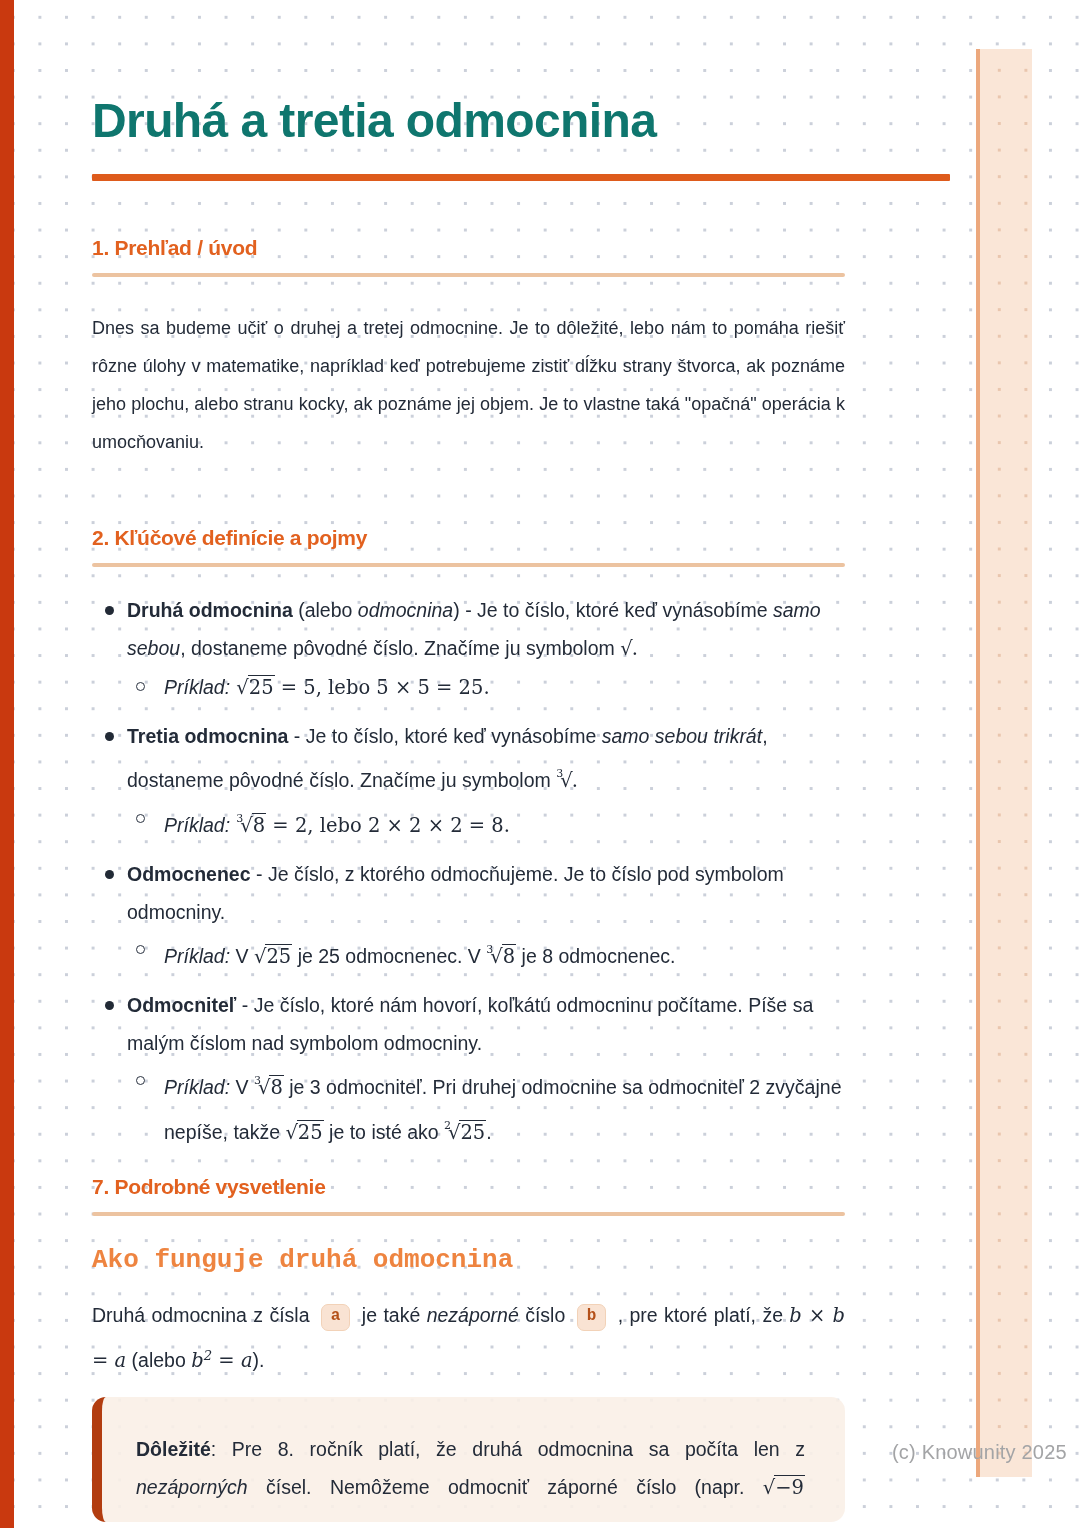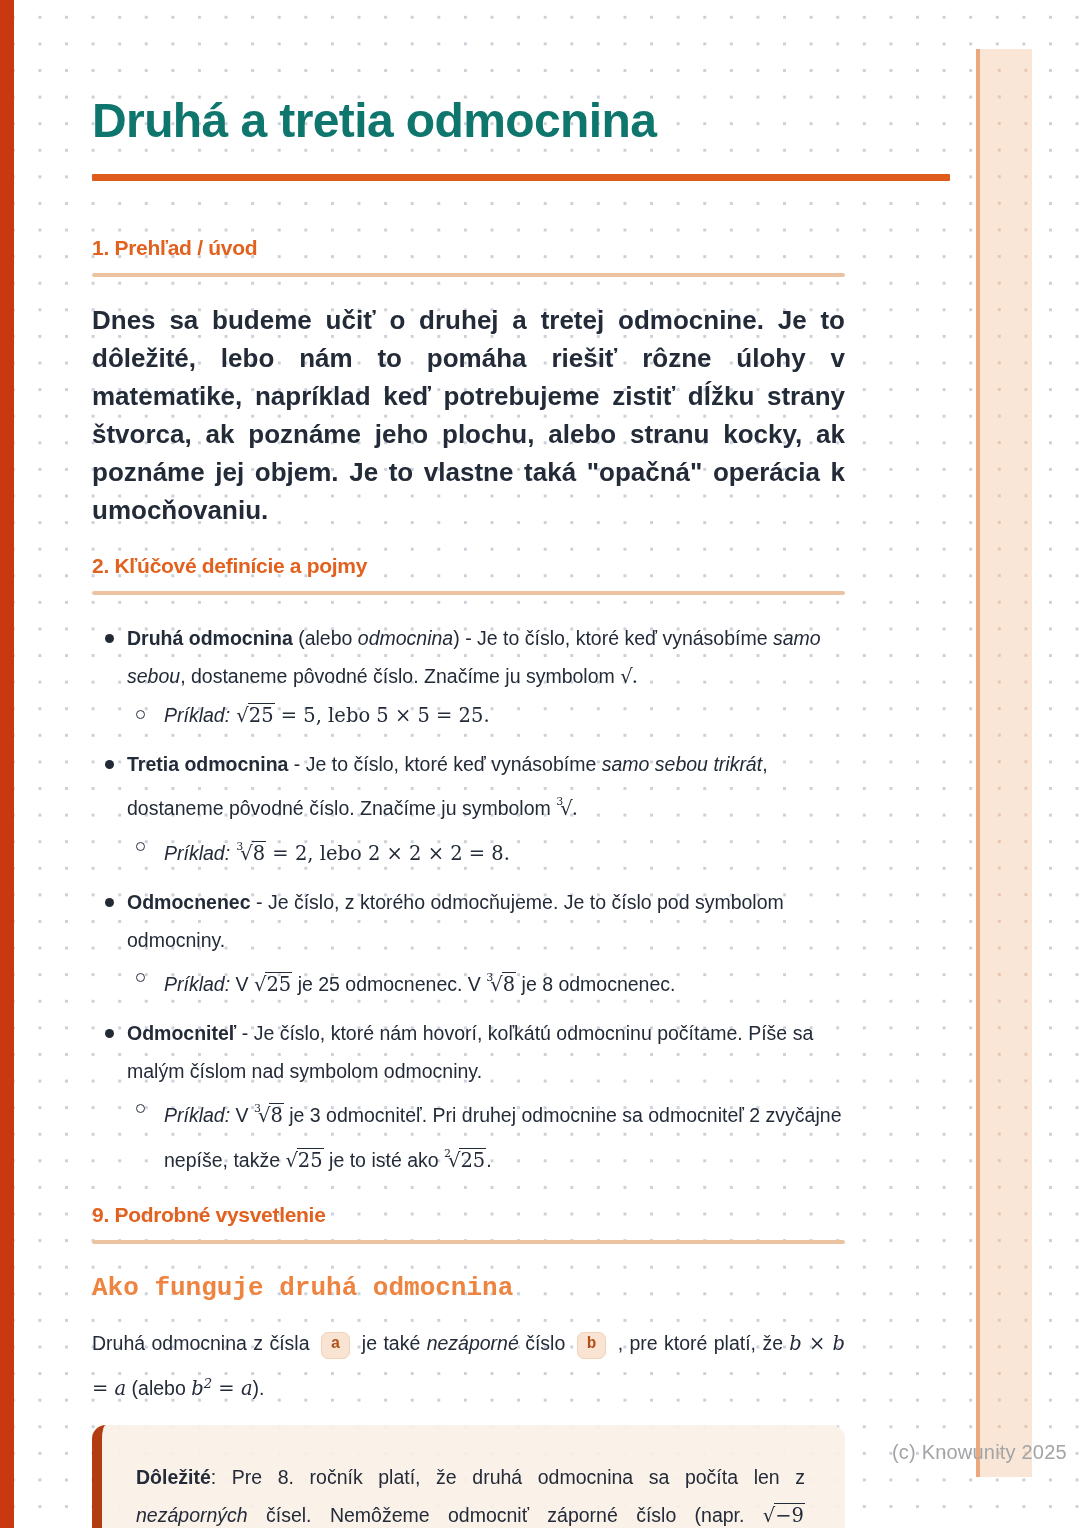--- a/index.html
+++ b/index.html
@@ -38,26 +38,26 @@
   }
   h1.page-title{
     margin:94px 0 0;font-size:48px;line-height:1.12;font-weight:800;
     letter-spacing:-0.6px;color:#0f766e;
   }
   .title-rule{width:858px;height:7px;background:#DE5B1C;margin-top:26px;border-radius:1px;}
   h2.sec{
     margin:54px 0 0;font-size:21px;line-height:1.2;font-weight:700;
     letter-spacing:-0.3px;color:#E2611F;
   }
-  h2.sec.s2{margin-top:24px;}
+  h2.sec.s2{margin-top:64px;}
   h2.sec.s3{margin-top:22px;}
   .soft-rule{width:753px;height:4px;background:#ECC3A0;margin-top:13px;border-radius:2px;}
   p.body-par{
-    margin:24px 0 0;font-size:26px;line-height:38px;
-    text-align:justify;color:#232B38;font-weight:bold;
+    margin:32px 0 0;font-size:18px;line-height:38px;
+    text-align:justify;color:#232B38;
   }
   
   ul.defs{list-style:none;margin:24px 0 8px;padding:0;}
   li.def-item{position:relative;padding-left:35px;margin:0 0 10px;font-size:19.5px;line-height:38px;}
   li.def-item::before{
     content:"";position:absolute;left:13px;top:15px;width:9px;height:9px;
     border-radius:50%;background:#222A36;
   }
   .def-body{}
   .example{position:relative;margin-left:37px;line-height:38px;}
@@ -129,21 +129,21 @@
       <li class="def-item">
         <div class="def-body"><span class="sg-b">Odmocnenec</span><span> - Je číslo, z ktorého odmocňujeme. Je to číslo pod symbolom odmocniny.</span></div>
         <div class="example"><span class="sg-i">Príklad:</span><span> V </span><span class="rt"><span class="rsym">√</span><span class="rad">25</span></span><span> je 25 odmocnenec. V </span><span class="rt"><sup class="ridx">3</sup><span class="rsym">√</span><span class="rad">8</span></span><span> je 8 odmocnenec.</span></div>
       </li>
       <li class="def-item">
         <div class="def-body"><span class="sg-b">Odmocniteľ</span><span> - Je číslo, ktoré nám hovorí, koľkátú odmocninu počítame. Píše sa malým číslom nad symbolom odmocniny.</span></div>
         <div class="example"><span class="sg-i">Príklad:</span><span> V </span><span class="rt"><sup class="ridx">3</sup><span class="rsym">√</span><span class="rad">8</span></span><span> je 3 odmocniteľ. Pri druhej odmocnine sa odmocniteľ 2 zvyčajne nepíše, takže </span><span class="rt"><span class="rsym">√</span><span class="rad">25</span></span><span> je to isté ako </span><span class="rt"><sup class="ridx">2</sup><span class="rsym">√</span><span class="rad">25</span></span><span>.</span></div>
       </li>
     </ul>
 
-  <h2 class="sec s3">9. Podrobné vysvetlenie</h2>
+  <h2 class="sec s3">7. Podrobné vysvetlenie</h2>
   <div class="soft-rule"></div>
   <h3 class="subsec">Ako funguje druhá odmocnina</h3>
   <p class="how-par"><span>Druhá odmocnina z čísla </span><span class="chip">a</span><span> je také </span><span class="sg-i">nezáporné</span><span> číslo </span><span class="chip">b</span><span> , pre ktoré platí, že </span><span class="sg-mi">b</span><span class="sg-m"> × </span><span class="sg-mi">b</span><span class="sg-m"> = </span><span class="sg-mi">a</span><span> (alebo </span><span class="sg-mi">b</span><span class="sg-sup">2</span><span class="sg-m"> = </span><span class="sg-mi">a</span><span>).</span></p>
 
   <aside class="callout">
     <p><span class="sg-b">Dôležité</span><span>: Pre 8. ročník platí, že druhá odmocnina sa počíta len z </span><span class="sg-i">nezáporných</span><span> čísel. Nemôžeme odmocniť záporné číslo (napr. </span><span class="rt"><span class="rsym">√</span><span class="rad">−9</span></span></p>
   </aside>
 
 </main>
 

